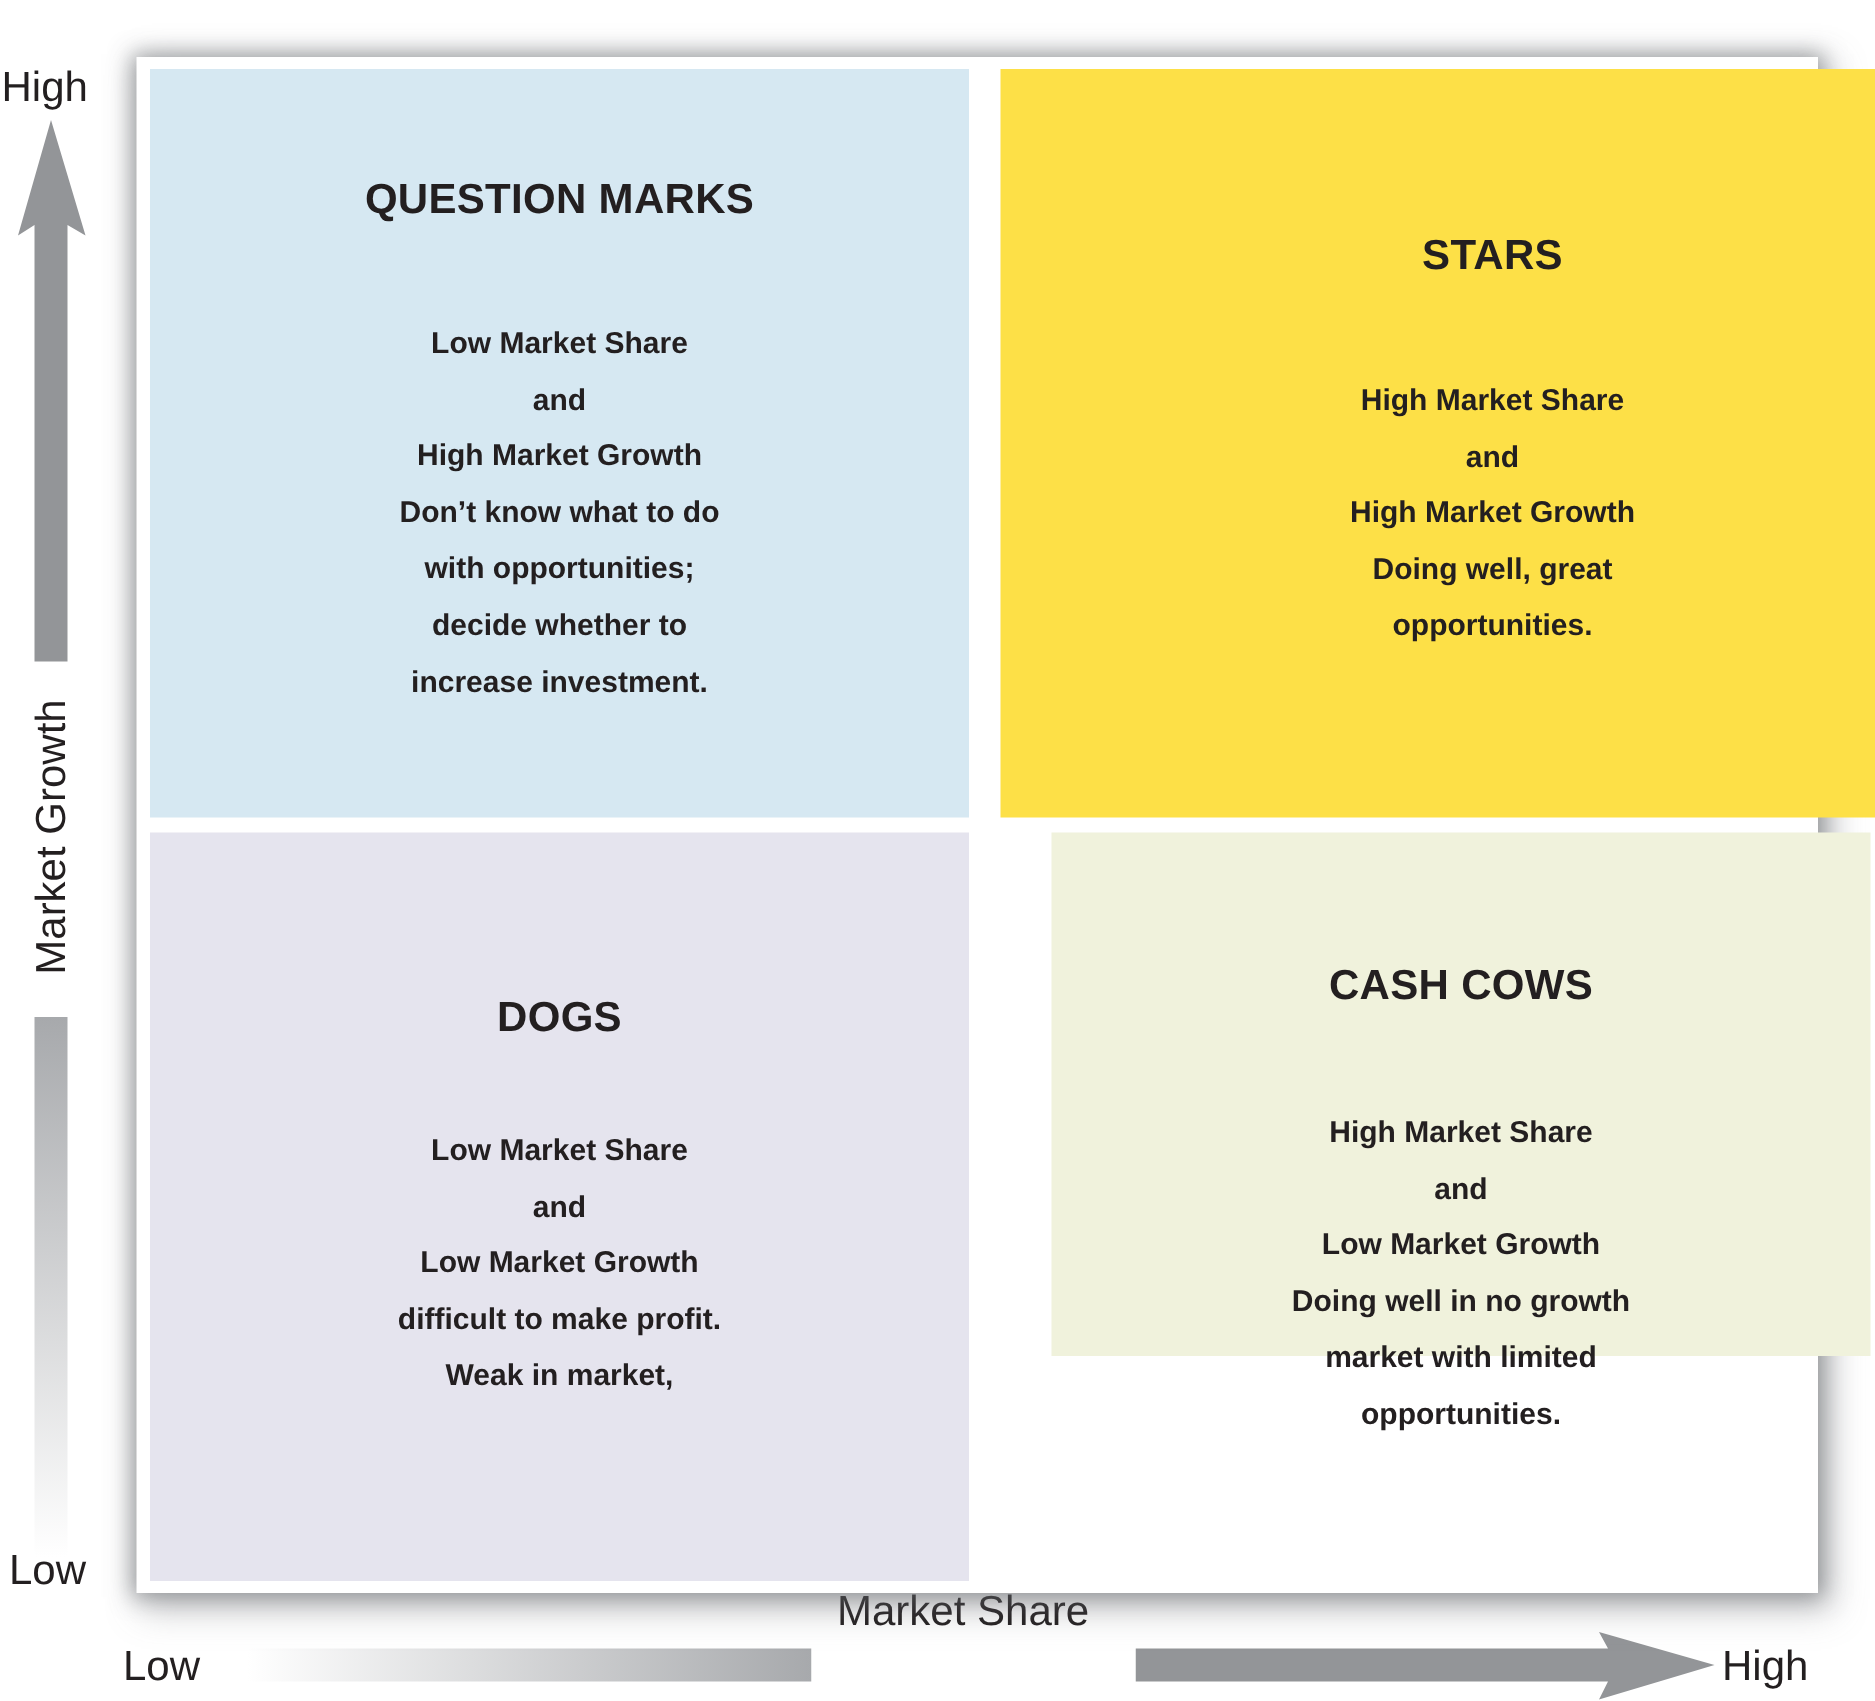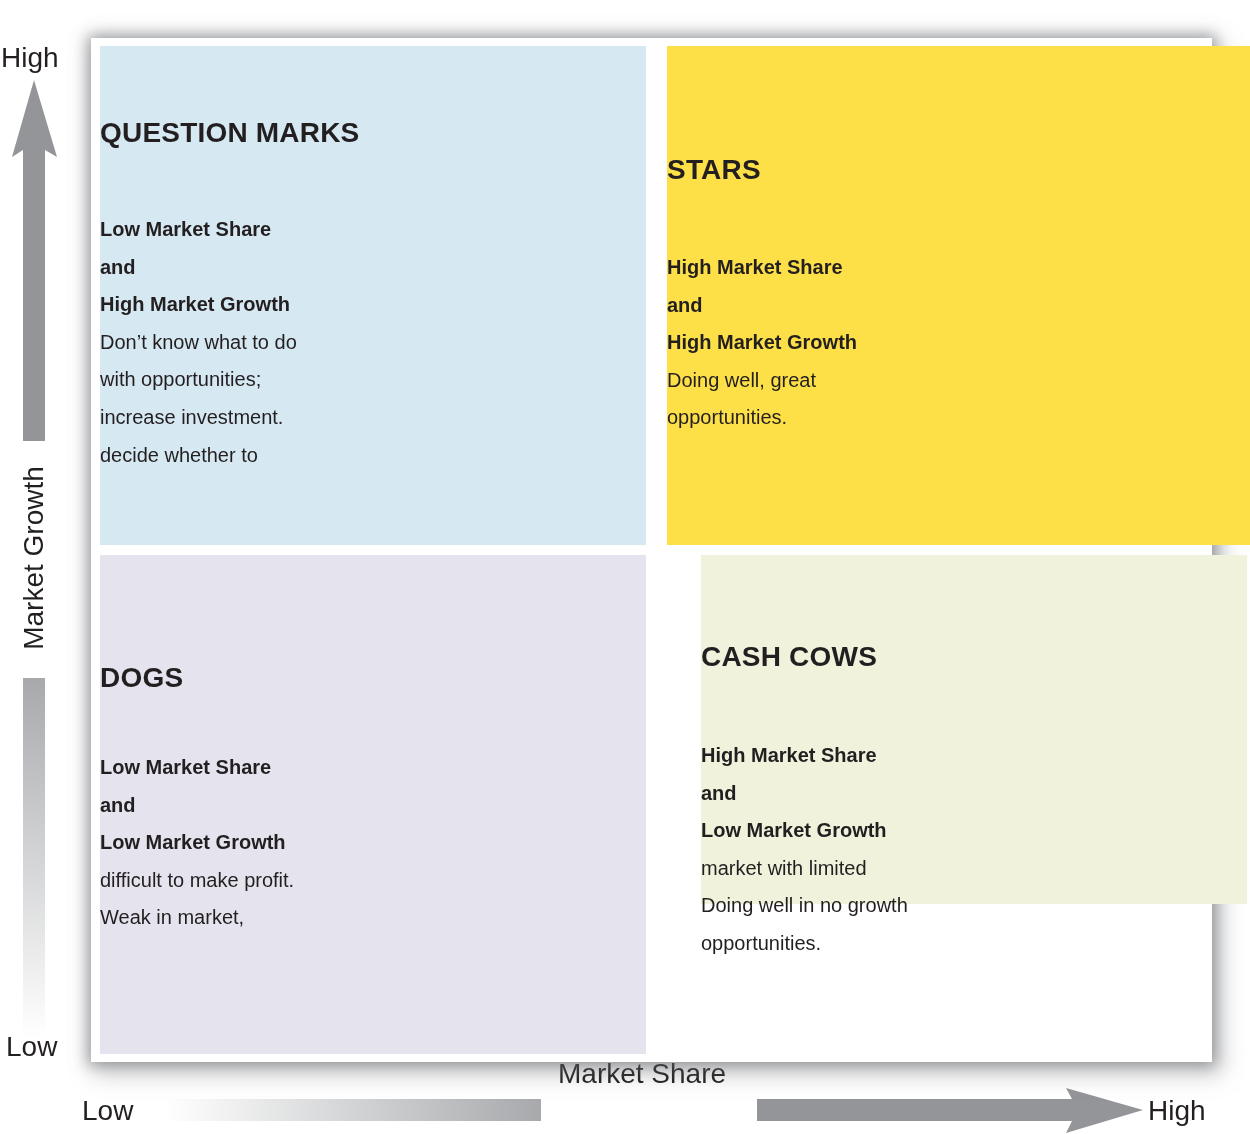--- a/index.html
+++ b/index.html
@@ -27,21 +27,21 @@
       left: 91px;
       top: 38px;
       width: 1121px;
       height: 1024px;
       background: #ffffff;
       box-shadow: 0 0 14px 3px rgba(90, 92, 96, 0.55), 6px 8px 22px 4px rgba(110, 112, 118, 0.35);
     }
     .quadrant {
       position: absolute;
       box-sizing: border-box;
-      text-align: left;
+      text-align: center;
     }
     .q-title {
       position: absolute;
       left: 0;
       right: 0;
       font-weight: bold;
       font-size: 28px;
       line-height: 1;
       letter-spacing: 0.2px;
     }
@@ -50,21 +50,21 @@
       left: 0;
       right: 0;
       font-size: 20px;
       line-height: 37.6px;
     }
     .q-body .b {
       font-weight: bold;
       display: block;
     }
     .q-body .n {
-      font-weight: normal;
+      font-weight: bold;
       display: block;
     }
     #market-share-label-box {
       position: absolute;
       left: 541px;
       top: 1085px;
       width: 216px;
       height: 48px;
       background: #ffffff;
     }
@@ -116,22 +116,22 @@
 <div id="frame">
 
   <div class="quadrant" style="left:9px; top:8px; width:546px; height:499px; background:#d6e8f2;">
     <div class="q-title" style="top:73px;">QUESTION MARKS</div>
     <div class="q-body" style="top:165px;">
       <span class="b">Low Market Share</span>
       <span class="b">and</span>
       <span class="b">High Market Growth</span>
       <span class="n">Don’t know what to do</span>
       <span class="n">with opportunities;</span>
+      <span class="n">decide whether to</span>
       <span class="n">increase investment.</span>
-      <span class="n">decide whether to</span>
     </div>
   </div>
 
   <div class="quadrant" style="left:576px; top:8px; width:656px; height:499px; background:#fde047;">
     <div class="q-title" style="top:110px;">STARS</div>
     <div class="q-body" style="top:203px;">
       <span class="b">High Market Share</span>
       <span class="b">and</span>
       <span class="b">High Market Growth</span>
       <span class="n">Doing well, great</span>
@@ -149,19 +149,19 @@
       <span class="n">Weak in market,</span>
     </div>
   </div>
 
   <div class="quadrant" style="left:566px; top:517px; width:546px; height:349px; background:#f0f2dc;margin-left:44px;">
     <div class="q-title" style="top:88px;">CASH COWS</div>
     <div class="q-body" style="top:182px;">
       <span class="b">High Market Share</span>
       <span class="b">and</span>
       <span class="b">Low Market Growth</span>
+      <span class="n">Doing well in no growth</span>
       <span class="n">market with limited</span>
-      <span class="n">Doing well in no growth</span>
       <span class="n">opportunities.</span>
     </div>
   </div>
 
 </div>
 
 </body></html>

